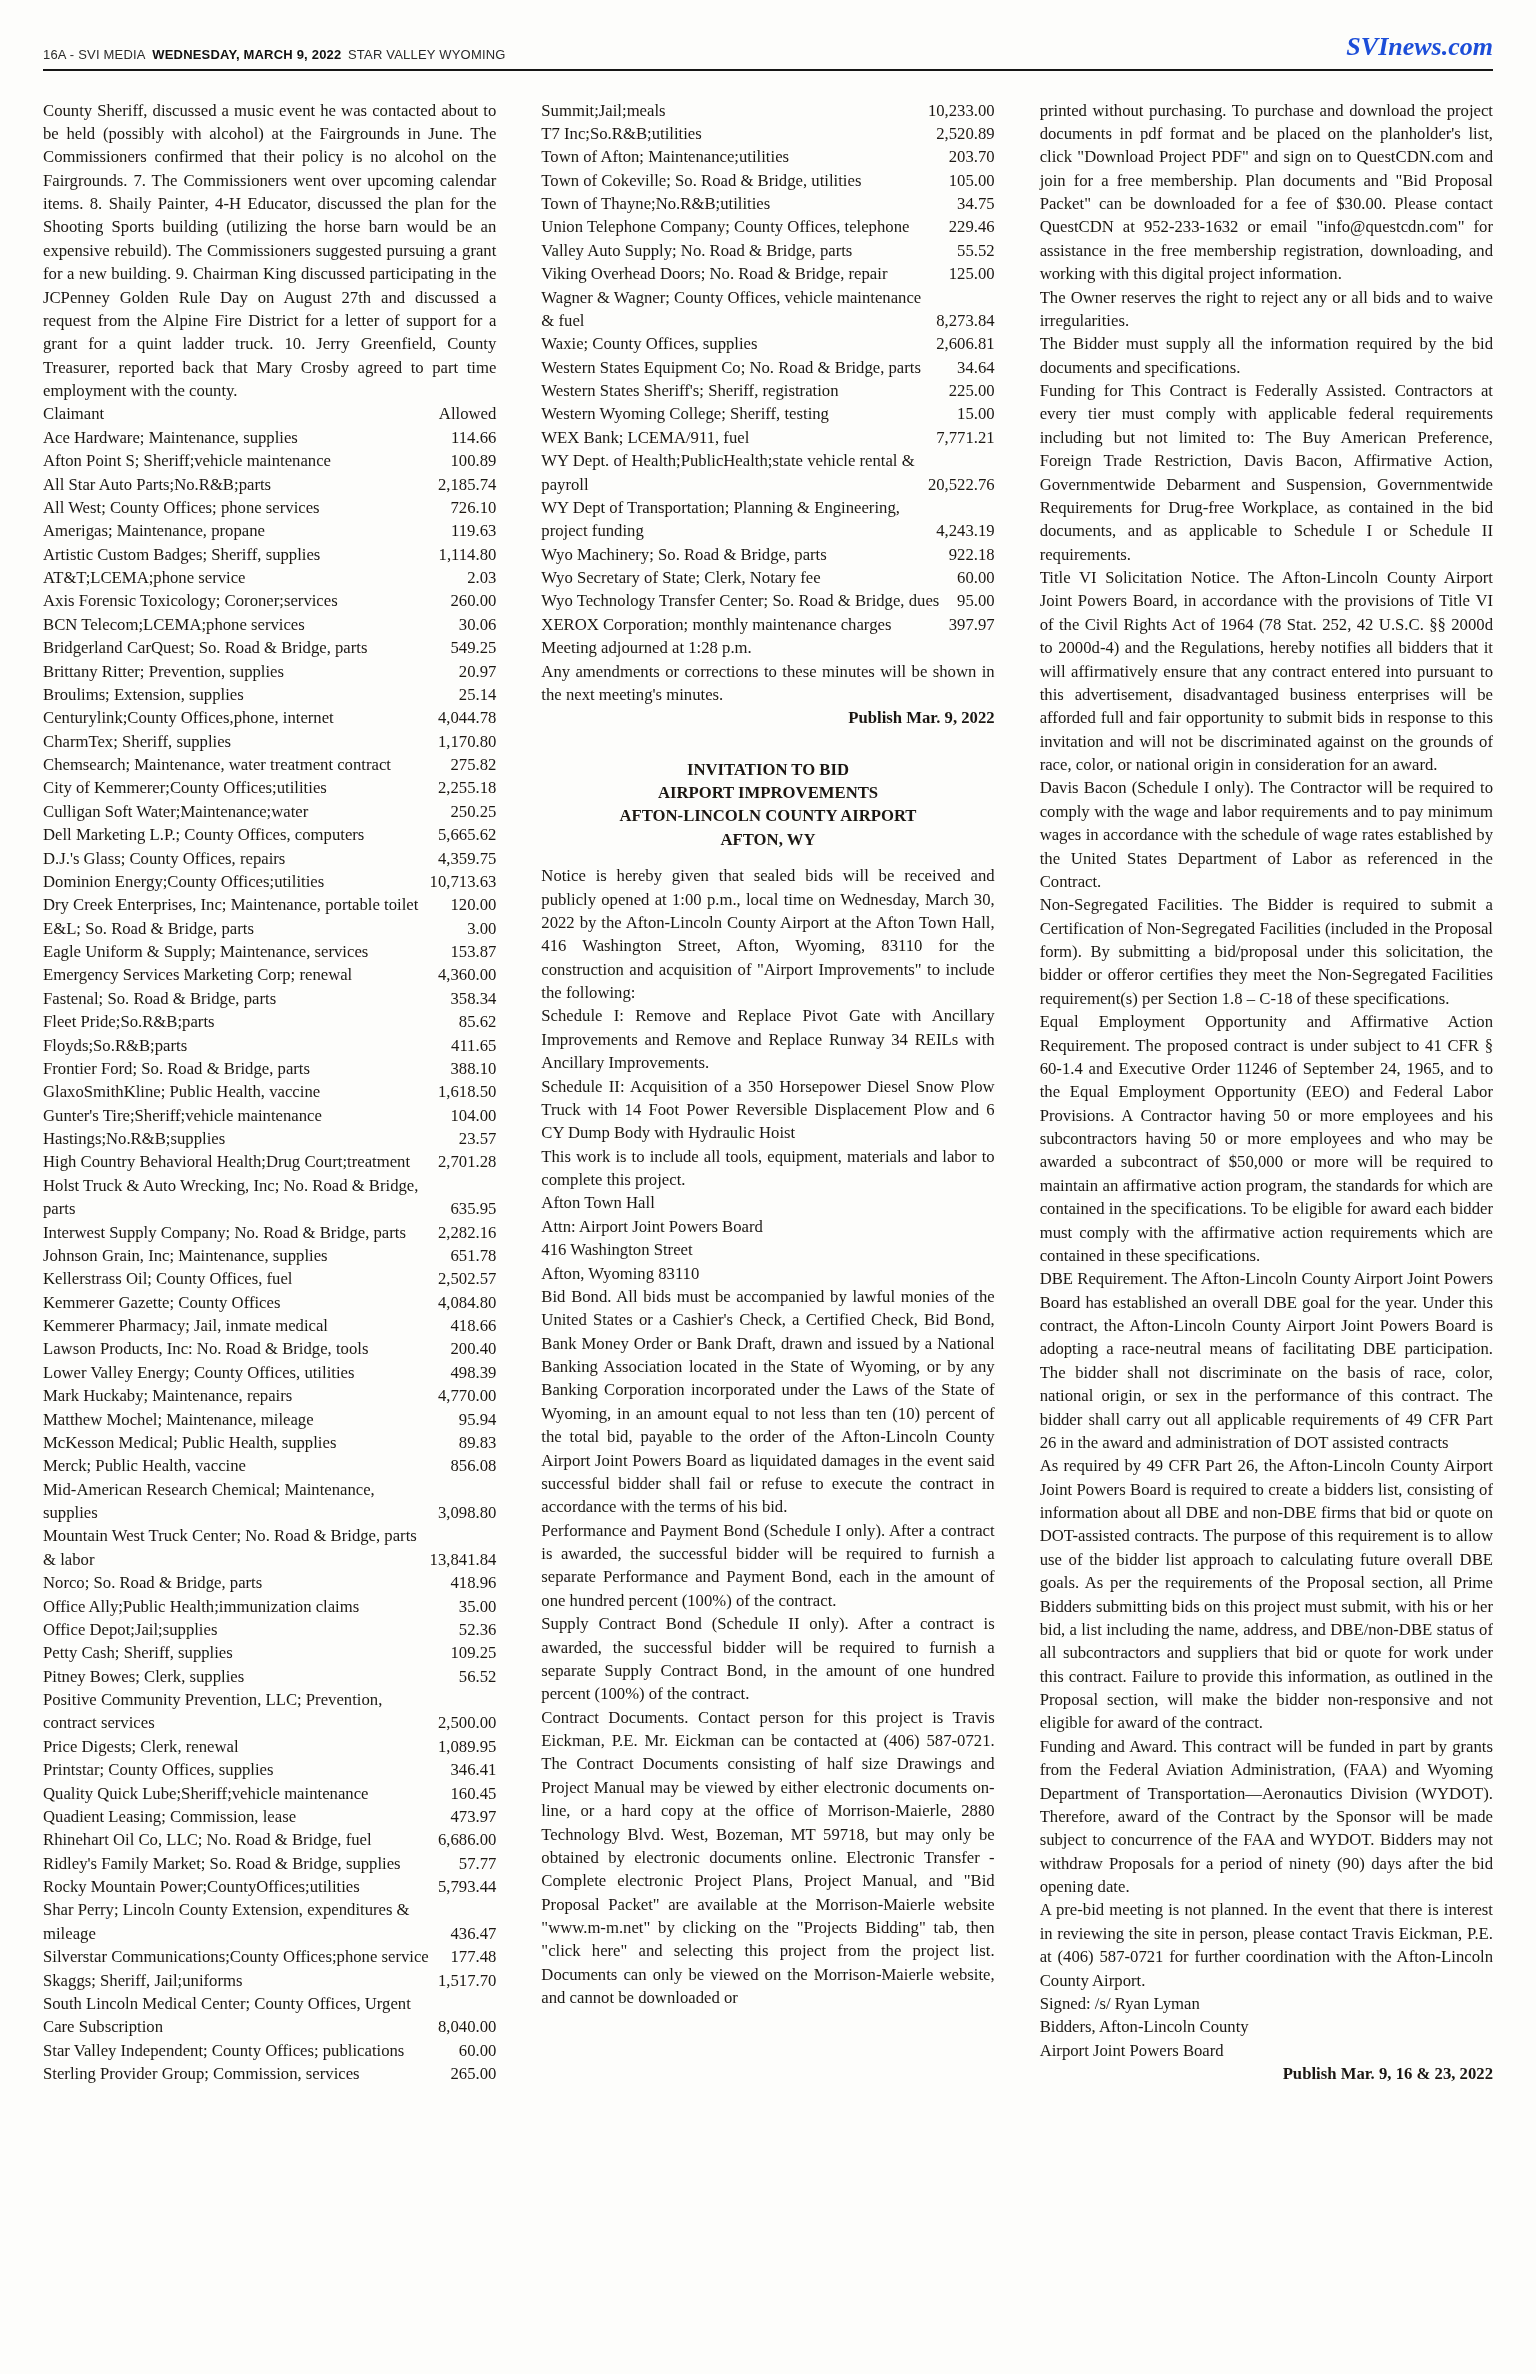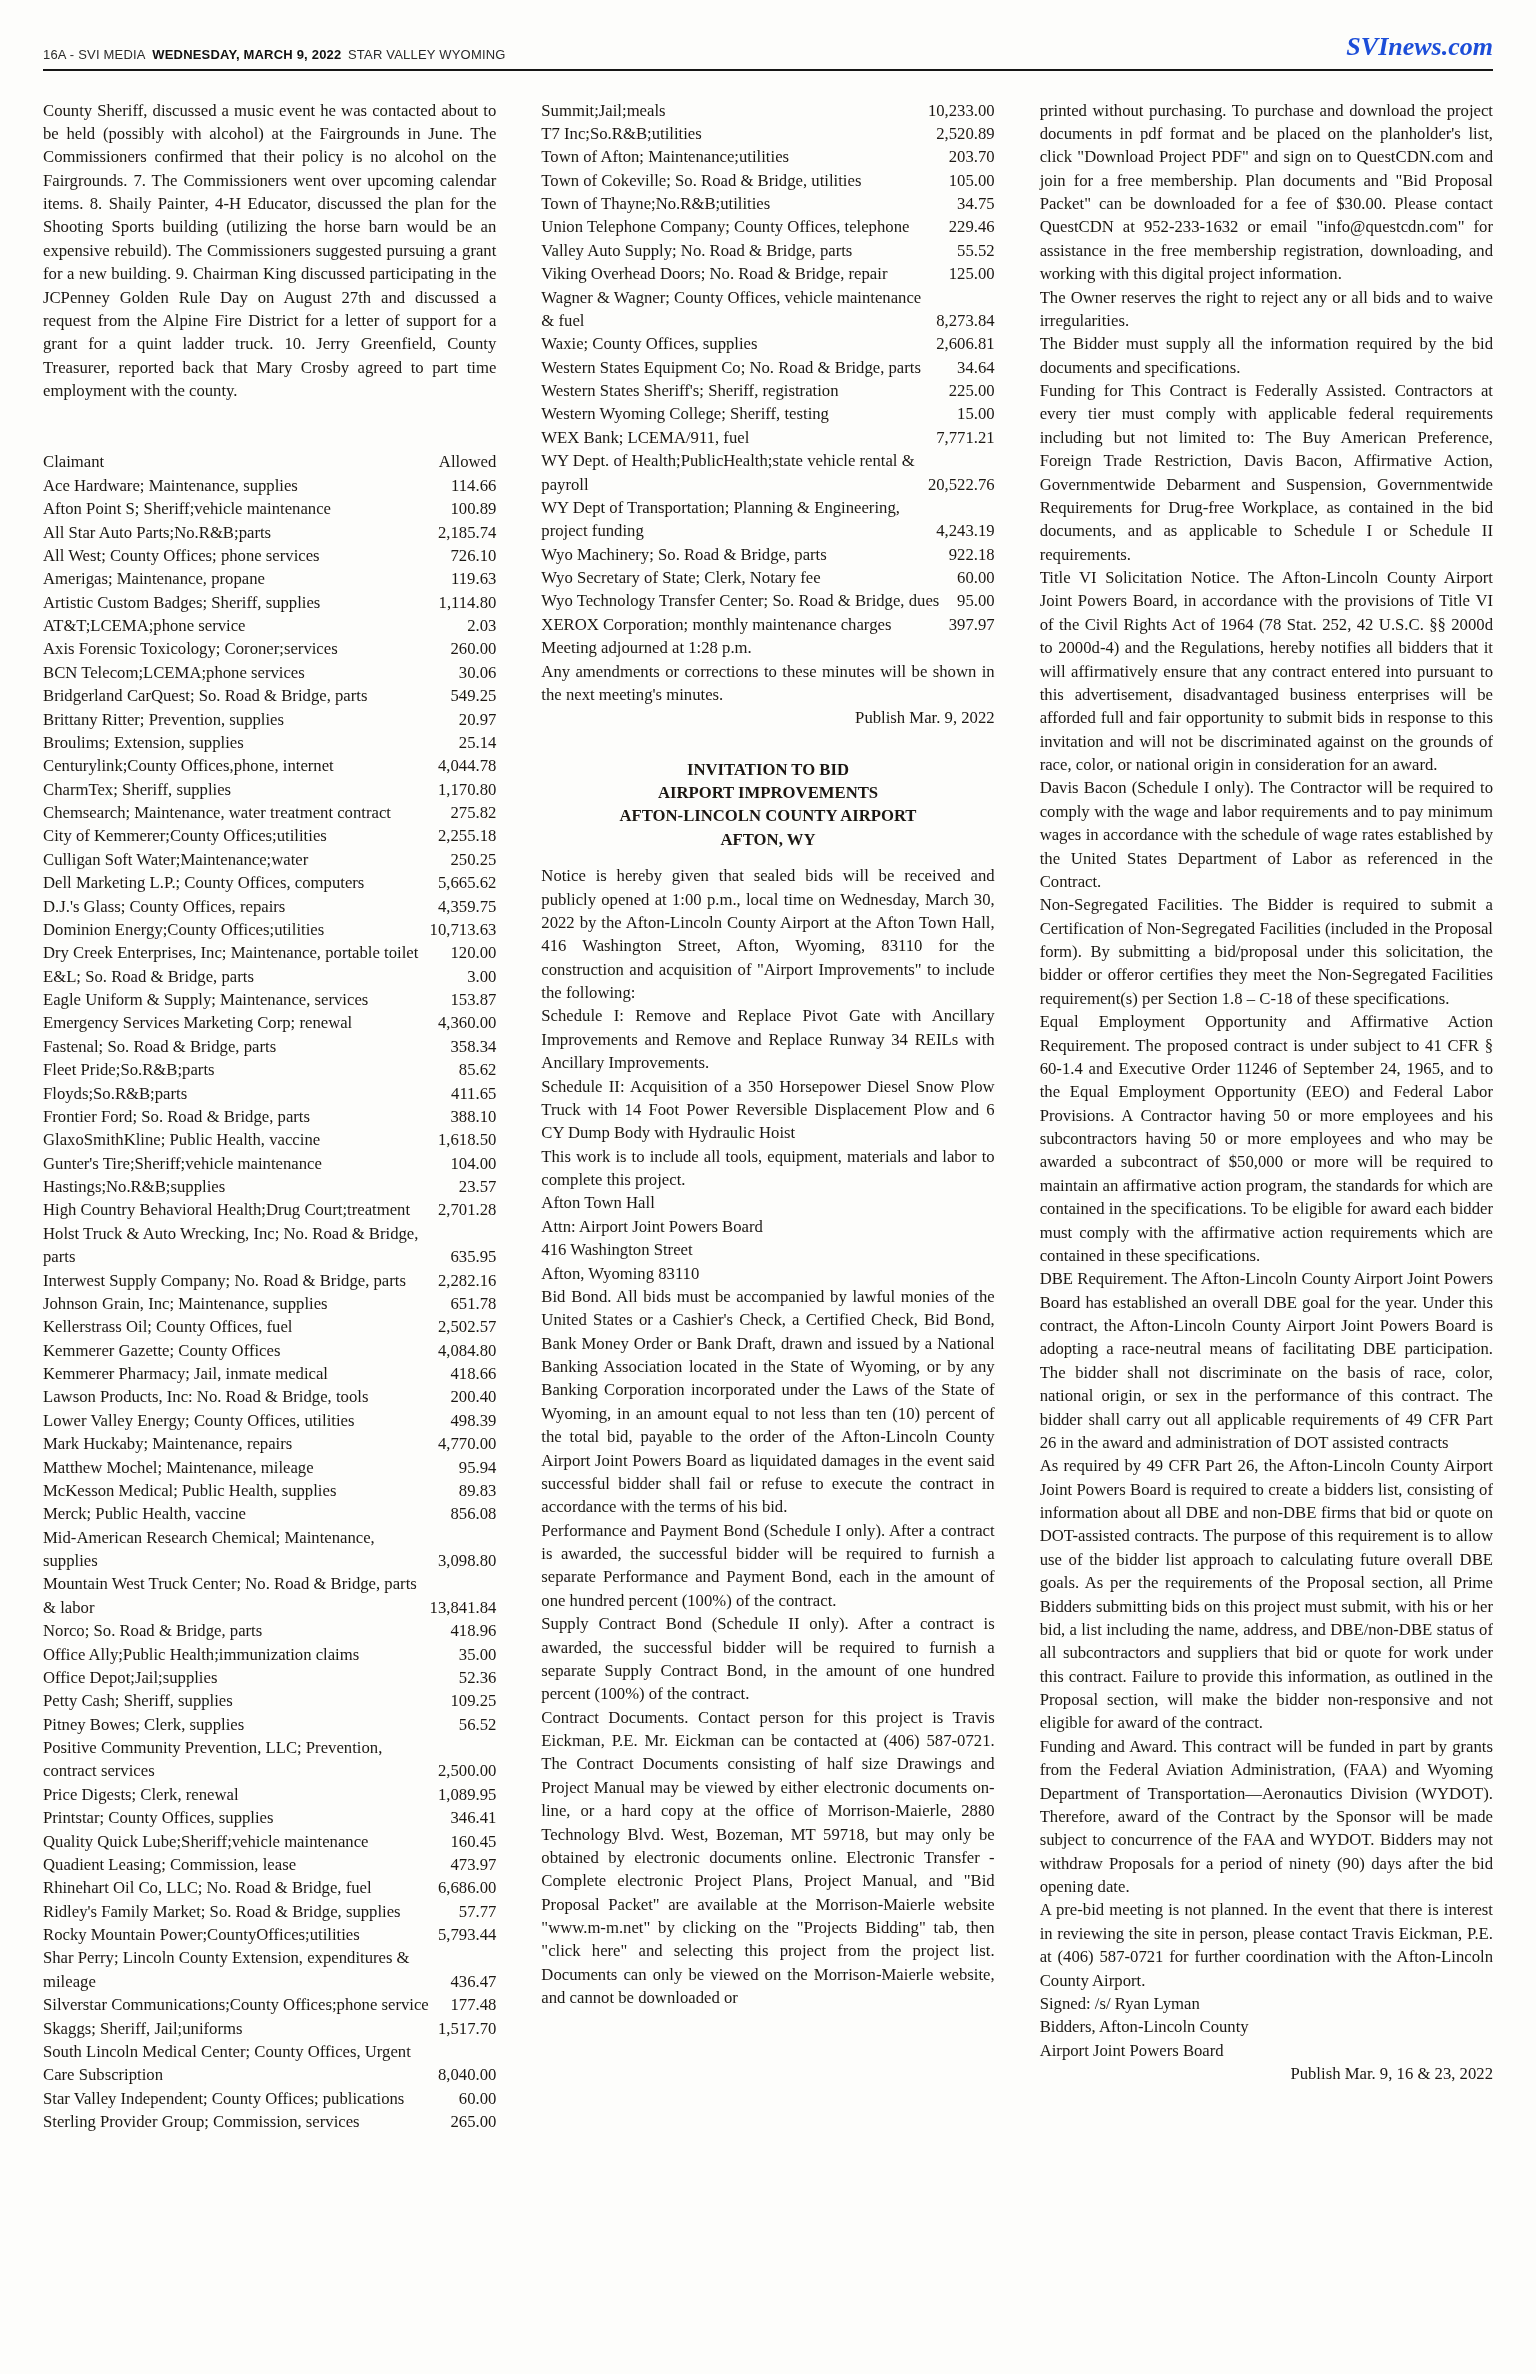--- a/index.html
+++ b/index.html
@@ -37,28 +37,28 @@
     display:flex; gap:45px; margin-top:28px;
     height:2234px; overflow:hidden;
   }
   .col {
     flex:1 1 0; min-width:0;
     font-size:16.7px; line-height:1.4;
     text-align:justify;
   }
   .para { text-align:justify; }
   .claims-header {
-    display:flex; justify-content:space-between; gap:11px;margin-top:48px;
+    display:flex; justify-content:space-between; gap:11px;
   }
   .claim {
     display:flex; justify-content:space-between; align-items:flex-end; gap:11px;
   }
   .claim-name { flex:1 1 auto; text-align:left; }
   .claim-amount { flex:0 0 auto; white-space:nowrap; text-align:right; }
-  .publish { text-align:right; font-weight:normal; }
+  .publish { text-align:right; font-weight:bold; }
   .notice-heading { text-align:center; font-weight:bold; margin:28px 0 13px 0; }
   .heading-line { text-align:center; }
 </style>
 </head>
 <body>
 
 <div class="page">
 
   <header class="masthead">
     <div class="masthead-left">

